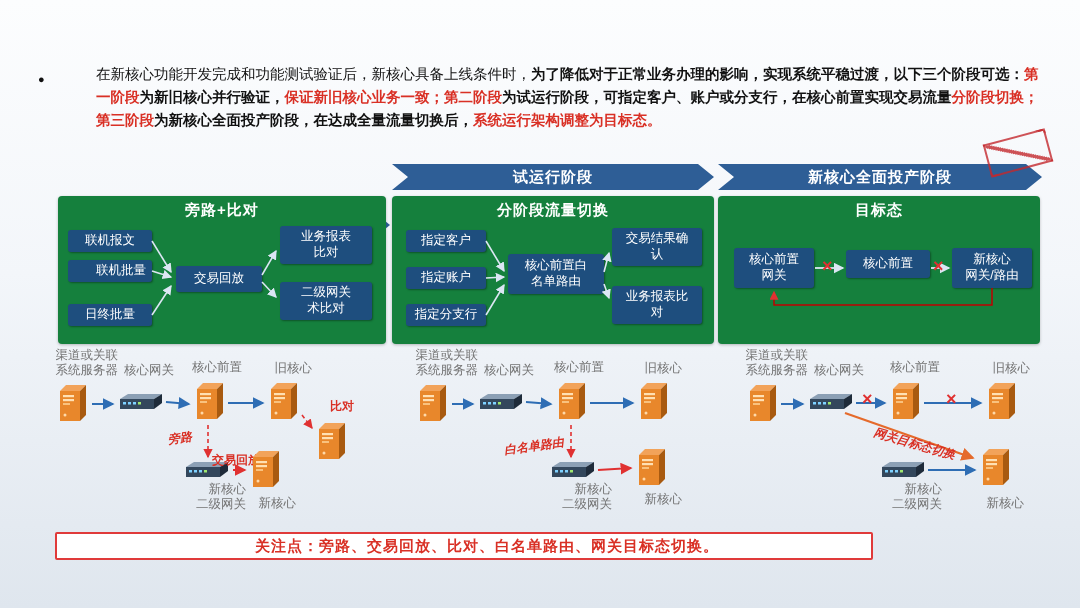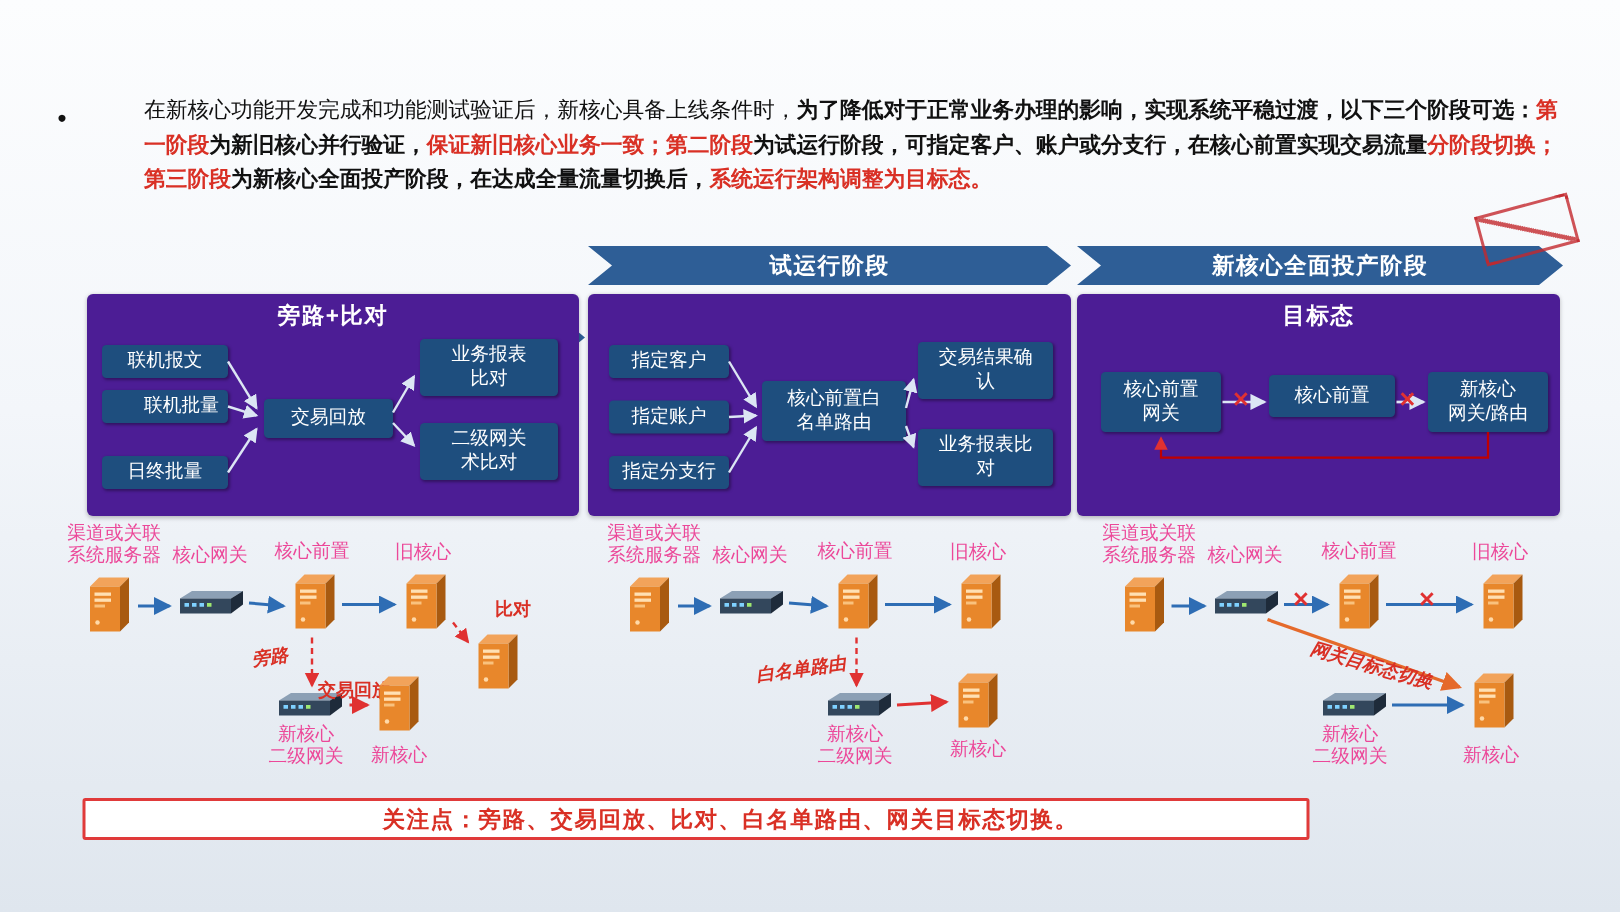--- a/index.html
+++ b/index.html
@@ -13,28 +13,28 @@
   .title{position:absolute;left:36px;top:12px;font-size:21px;font-weight:bold;color:#1467C8;letter-spacing:.5px;}
   .bullet-dot{position:absolute;left:38px;top:73px;font-size:11px;color:#111;}
   .intro{position:absolute;left:62px;top:63px;width:952px;font-size:14.5px;line-height:1.58;color:#111;margin-left:34px;}
   .seg-normal{font-weight:500;}
   .seg-bold{font-weight:bold;}
   .seg-red{font-weight:bold;color:#D93025;}
   .banner{position:absolute;top:164px;height:26px;background:#2E5E96;color:#fff;font-weight:bold;
     font-size:15px;display:flex;align-items:center;justify-content:center;letter-spacing:1px;}
   .banner-first{clip-path:polygon(0 0,calc(100% - 16px) 0,100% 50%,calc(100% - 16px) 100%,0 100%);margin-top:48px;}
   .banner-chev{clip-path:polygon(0 0,calc(100% - 16px) 0,100% 50%,calc(100% - 16px) 100%,0 100%,16px 50%);}
-  .panel{position:absolute;top:196px;height:148px;background:#4c1d95;border-radius:4px;
+  .panel{position:absolute;top:196px;height:148px;background:#15803d;border-radius:4px;
     box-shadow:0 1px 3px rgba(0,0,0,.25);}
   .panel-title{position:absolute;top:5px;left:0;right:0;text-align:center;color:#fff;font-size:15px;
     font-weight:bold;letter-spacing:1px;}
   .pbox{position:absolute;background:#1E4E7E;border-radius:3px;color:#fff;font-size:12.5px;
     display:flex;align-items:center;justify-content:center;text-align:center;white-space:pre-line;
     line-height:1.25;box-shadow:1px 1px 2px rgba(0,0,0,.35);padding:1px 2px;}
-  .dlabel{position:absolute;font-size:12.5px;color:#ec4899;text-align:center;white-space:pre-line;line-height:1.2;}
+  .dlabel{position:absolute;font-size:12.5px;color:#737373;text-align:right;white-space:pre-line;line-height:1.2;}
   .rlabel{position:absolute;font-size:12px;color:#D93025;font-weight:bold;white-space:nowrap;}
   .xmark{position:absolute;color:#E03131;font-weight:bold;font-size:18px;line-height:1;}
   .icon{position:absolute;display:block;line-height:0;}
   #overlay{position:absolute;left:0;top:0;pointer-events:none;}
   .note-box{position:absolute;left:55px;top:532px;width:818px;height:28px;border:2px solid #E03A3A;
     background:#fff;display:flex;align-items:center;justify-content:center;font-size:15px;
     font-weight:bold;color:#D93025;border-radius:2px;letter-spacing:1px;padding-left:46px;}
   .logo{position:absolute;left:942px;top:552px;width:122px;text-align:center;}
   .logo-row{display:flex;align-items:center;justify-content:center;gap:4px;}
   .logo-brand{font-size:20px;font-weight:bold;font-style:italic;color:#1260C0;letter-spacing:1px;}
@@ -69,20 +69,21 @@
     <div class="pbox" style="left:10px;top:64px;width:84px;height:22px;padding-left:24px;">联机批量</div>
     <div class="pbox" style="left:10px;top:108px;width:84px;height:22px;">日终批量</div>
     <div class="pbox" style="left:118px;top:70px;width:86px;height:26px;">交易回放</div>
     <div class="pbox" style="left:222px;top:30px;width:92px;height:38px;">业务报表
 比对</div>
     <div class="pbox" style="left:222px;top:86px;width:92px;height:38px;">二级网关
 术比对</div>
   </div>
 
   <div class="panel" style="left:392px;width:322px;">
+    <div class="panel-title">分阶段流量切换</div>
     <div class="pbox" style="left:14px;top:34px;width:80px;height:22px;text-align:right;">指定客户</div>
     <div class="pbox" style="left:14px;top:71px;width:80px;height:22px;">指定账户</div>
     <div class="pbox" style="left:14px;top:108px;width:80px;height:22px;">指定分支行</div>
     <div class="pbox" style="left:116px;top:58px;width:96px;height:40px;">核心前置白
 名单路由</div>
     <div class="pbox" style="left:220px;top:32px;width:90px;height:38px;">交易结果确
 认</div>
     <div class="pbox" style="left:220px;top:90px;width:90px;height:38px;">业务报表比
 对</div>
   </div>

